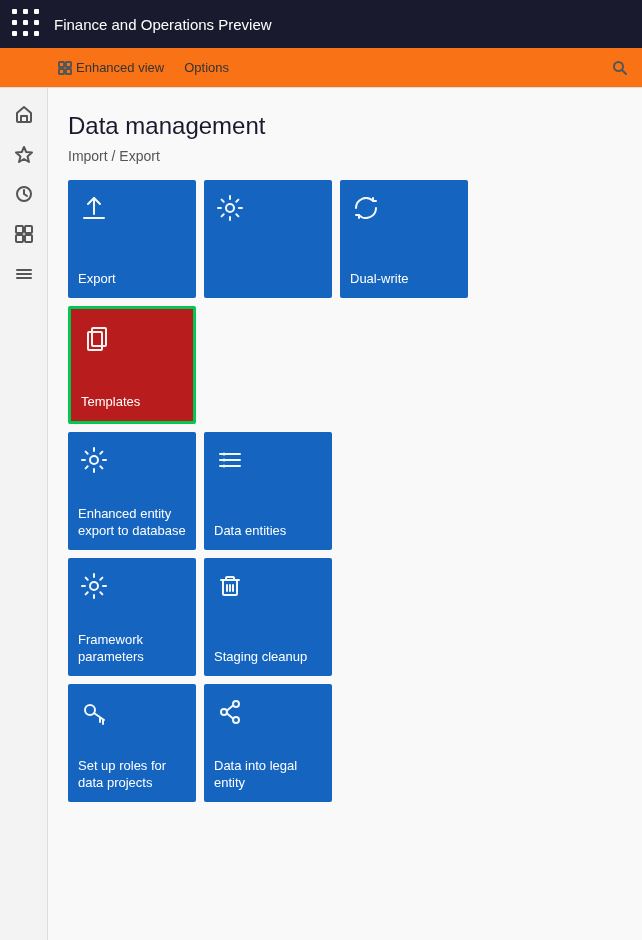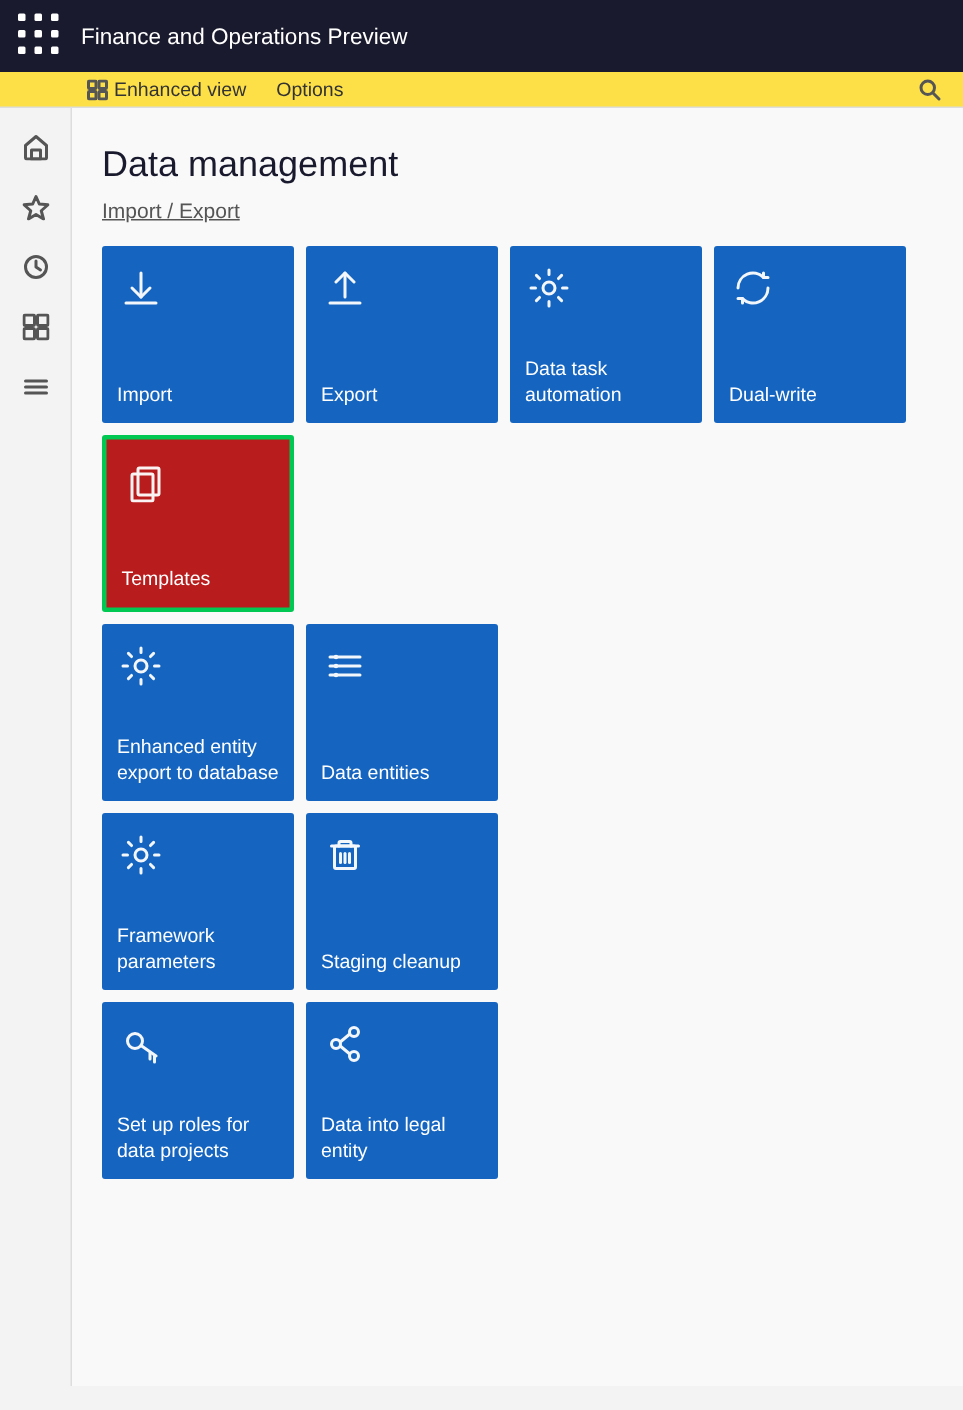--- a/index.html
+++ b/index.html
@@ -29,22 +29,22 @@
     }
     .top-bar-title {
       color: white;
       font-size: 15px;
       font-weight: 500;
       flex: 1;
     }
 
     
     .toolbar {
-      background: #fde047;
-      height: 24px;
+      background: #f97316;
+      height: 40px;
       display: flex;
       align-items: center;
       padding: 0 8px 0 50px;
       gap: 4px;
       border-bottom: 1px solid #ddd;
     }
     .toolbar-btn {
       display: flex;
       align-items: center;
       gap: 4px;
@@ -97,21 +97,20 @@
     .page-title {
       font-size: 24px;
       font-weight: 400;
       color: #1a1a2e;
       margin-bottom: 8px;
     }
     .section-title {
       font-size: 14px;
       color: #555;
       margin-bottom: 16px;
-      text-decoration: underline;
     }
 
     
     .tile-grid {
       display: grid;
       grid-template-columns: repeat(4, 128px);
       gap: 8px;
       margin-bottom: 8px;
     }
     .tile-grid-2 {
@@ -232,50 +231,39 @@
       </svg>
     </div>
   </div>
 
   <div class="main">
     <h1 class="page-title">Data management</h1>
     <p class="section-title">Import / Export</p>
 
     <div class="tile-grid">
 
-      <div class="tile">
-        <span class="tile-icon">
-          <svg width="28" height="28" viewBox="0 0 28 28">
-            <line x1="14" y1="4" x2="14" y2="20"></line>
-            <polyline points="8,14 14,20 20,14"></polyline>
-            <line x1="4" y1="24" x2="24" y2="24"></line>
-          </svg>
-        </span>
-        <span class="tile-label">Import</span>
-      </div>
 
       <div class="tile">
         <span class="tile-icon">
           <svg width="28" height="28" viewBox="0 0 28 28">
             <line x1="14" y1="20" x2="14" y2="4"></line>
             <polyline points="8,10 14,4 20,10"></polyline>
             <line x1="4" y1="24" x2="24" y2="24"></line>
           </svg>
         </span>
         <span class="tile-label">Export</span>
       </div>
 
       <div class="tile">
         <span class="tile-icon">
           <svg width="28" height="28" viewBox="0 0 28 28">
             <circle cx="14" cy="14" r="4"></circle>
             <path d="M14 2v3M14 23v3M2 14h3M23 14h3M5.6 5.6l2.1 2.1M20.3 20.3l2.1 2.1M5.6 22.4l2.1-2.1M20.3 7.7l2.1-2.1"></path>
           </svg>
         </span>
-        <span class="tile-label">Data task automation</span>
       </div>
 
       <div class="tile">
         <span class="tile-icon">
           <svg width="28" height="28" viewBox="0 0 28 28">
             <path d="M4 14a10 10 0 0 1 17-7.1"></path>
             <path d="M24 14a10 10 0 0 1-17 7.1"></path>
             <polyline points="21,4 21,7 24,7"></polyline>
             <polyline points="7,24 7,21 4,21"></polyline>
           </svg>

